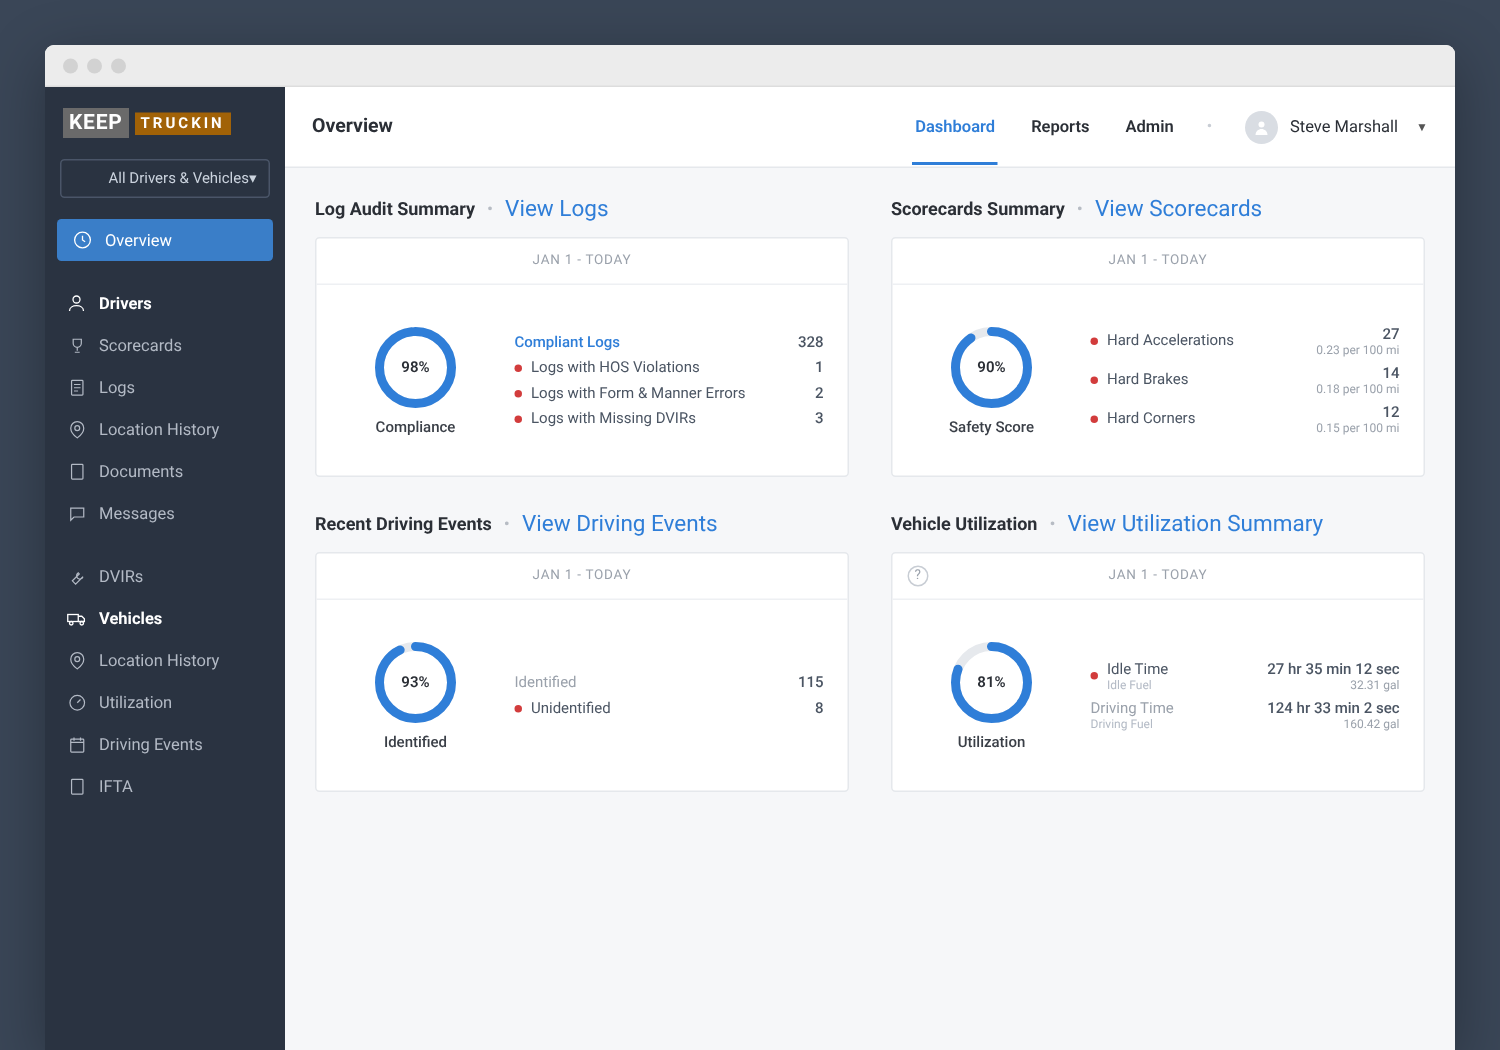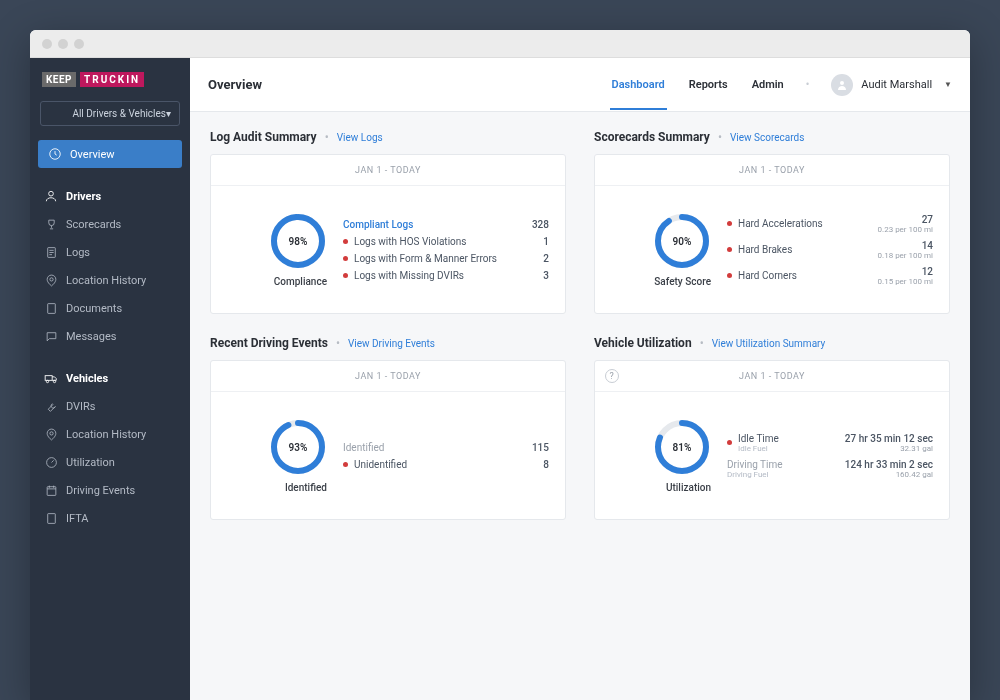--- a/index.html
+++ b/index.html
@@ -42,22 +42,22 @@
     padding-top: 0;
   }
   .logo {
     padding: 14px 12px;
     display: flex; align-items: center; gap: 4px;
     color: #fff;
     font-weight: 700;
     font-size: 11px;
     letter-spacing: 0.5px;
   }
-  .logo .keep-box { background:#6a6a6a; color:#fff; padding:2px 4px; font-size:10px; }
-  .logo .truckin-box { background:#be185d; color:#fff; padding:2px 4px; font-size:10px; letter-spacing:2px;}
+  .logo .keep-box { background:#6a6a6a; color:#fff; padding:2px 4px; font-size:14px; }
+  .logo .truckin-box { background:#a16207; color:#fff; padding:2px 4px; font-size:10px; letter-spacing:2px;}
   .sb-filter {
     margin: 0 10px 14px;
     border: 1px solid #4a5568;
     border-radius: 3px;
     padding: 6px 8px;
     display: flex; justify-content: flex-end; align-items: center;
     font-size: 10px;
     color: #cbd3de;
     cursor: pointer;
   }
@@ -99,39 +99,39 @@
   .avatar { width:22px; height:22px; border-radius:50%; background:#d9dde3; display:flex; align-items:center; justify-content:center;}
   .avatar svg { fill:#fff; }
   .caret { font-size:8px; color:#555; margin-left:4px;}
 
   .content { flex:1; overflow:hidden; padding: 18px 20px; }
   .cards-grid { display:grid; grid-template-columns: 1fr 1fr; gap: 22px 28px; }
   .card-section {}
   .card-head { display:flex; align-items:center; gap:8px; margin-bottom:10px; font-size:12px; }
   .card-head .title { font-weight:700; color:#2b2f36; }
   .card-head .sep { color:#b7bcc4; }
-  .card-head .link { color:#2f7ed8; cursor:pointer; font-size:10px; }
+  .card-head .link { color:#2f7ed8; cursor:pointer; font-size:15px; }
   .card {
     background:#fff; border:1px solid #e5e8ec; border-radius:3px;
     min-height: 160px;
     display:flex; flex-direction:column;
   }
   .card-daterow {
     padding:10px; text-align:center; font-size:9px; color:#9aa1ab; letter-spacing:0.5px;
     border-bottom:1px solid #eef0f3;
     display:flex; align-items:center; justify-content:center; gap:6px;
   }
   .help-badge {
     width:14px; height:14px; border-radius:50%; border:1px solid #c8cdd4; color:#9aa1ab;
     display:inline-flex; align-items:center; justify-content:center; font-size:9px; position:absolute;
     left:10px;
   }
   .daterow-rel { position:relative; }
   .card-body { flex:1; display:flex; align-items:center; padding: 14px 16px; gap:16px;}
-  .donut-wrap { display:flex; flex-direction:column; align-items:flex-end; gap:6px; width:100px;}
+  .donut-wrap { display:flex; flex-direction:column; align-items:center; gap:6px; width:100px;}
   .donut { position:relative; width:58px; height:58px; }
   .donut svg { transform: rotate(-90deg); }
   .donut-text { position:absolute; inset:0; display:flex; align-items:center; justify-content:center; font-size:10px; font-weight:600; color:#2b2f36;}
   .donut-label { font-size:10px; color:#3a3f47; font-weight:500;}
   .metric-list { flex:1; display:flex; flex-direction:column; gap:6px; }
   .metric-row { display:flex; justify-content:space-between; font-size:10px; }
   .metric-name { display:flex; align-items:center; gap:6px; color:#4b5563; }
   .metric-name .bullet { width:5px; height:5px; border-radius:50%; background:#d23c3c; flex-shrink:0;}
   .metric-name.good { color:#2f7ed8; font-weight:500;}
   .metric-name.muted { color:#9aa1ab; }
@@ -222,38 +222,38 @@
         <span class="sb-icon">
             <svg width="13" height="13" viewBox="0 0 24 24">
               <path d="M4 5h16v11H8l-4 4V5z"></path>
             </svg>
           </span>
         <span>Messages</span>
       </div>
 
       <div class="sb-section-gap"></div>
 
+      <div class="sb-item sb-sub">
+        <span class="sb-icon">
+            <svg width="13" height="13" viewBox="0 0 24 24">
+              <path d="M14 7a4 4 0 105 5l-9 9-4-4 9-9"></path>
+            </svg>
+          </span>
+        <span>DVIRs</span>
+      </div>
       <div class="sb-item section-head">
         <span class="sb-icon">
             <svg width="14" height="14" viewBox="0 0 24 24">
               <rect x="2" y="8" width="12" height="8"></rect>
               <path d="M14 10h4l3 3v3h-7"></path>
               <circle cx="6" cy="18" r="2"></circle>
               <circle cx="18" cy="18" r="2"></circle>
             </svg>
           </span>
         <span>Vehicles</span>
-      </div>
-      <div class="sb-item sb-sub">
-        <span class="sb-icon">
-            <svg width="13" height="13" viewBox="0 0 24 24">
-              <path d="M14 7a4 4 0 105 5l-9 9-4-4 9-9"></path>
-            </svg>
-          </span>
-        <span>DVIRs</span>
       </div>
       <div class="sb-item sb-sub">
         <span class="sb-icon">
             <svg width="13" height="13" viewBox="0 0 24 24">
               <circle cx="12" cy="10" r="3"></circle>
               <path d="M12 2a8 8 0 018 8c0 6-8 12-8 12S4 16 4 10a8 8 0 018-8z"></path>
             </svg>
           </span>
         <span>Location History</span>
       </div>
@@ -295,21 +295,21 @@
           <div class="topbar-tab">Admin</div>
           <span class="top-sep">•</span>
         </div>
         <div class="topbar-user">
           <span class="avatar">
             <svg width="12" height="12" viewBox="0 0 24 24">
                 <circle cx="12" cy="8" r="4"></circle>
                 <path d="M4 22c0-5 4-8 8-8s8 3 8 8" fill="#fff"></path>
               </svg>
           </span>
-          <span>Audit Marshall</span>
+          <span>Steve Marshall</span>
           <span class="caret">▼</span>
         </div>
       </div>
 
       <div class="content">
         <div class="cards-grid">
 
           <div class="card-section">
             <div class="card-head">
               <span class="title">Log Audit Summary</span>

